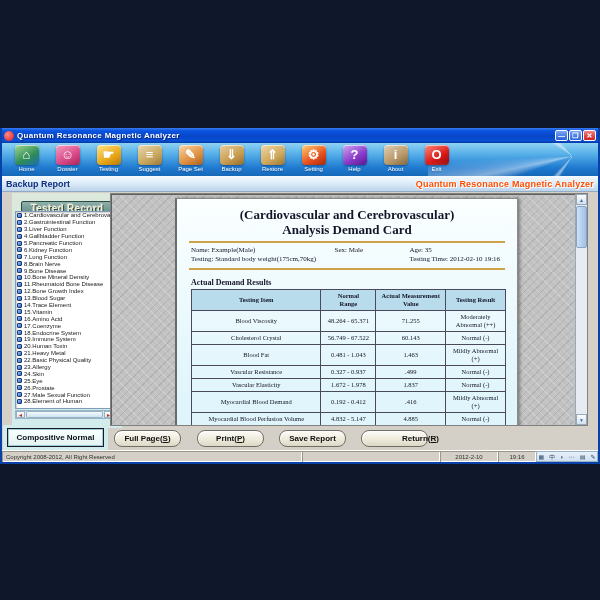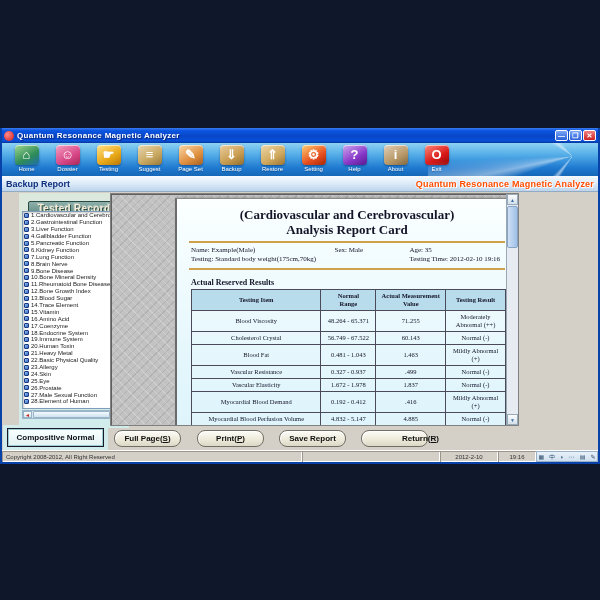--- a/index.html
+++ b/index.html
@@ -55,21 +55,21 @@
     border-bottom:1px solid #93aac4; display:flex; align-items:center; justify-content:space-between;
     padding:0 4px; }
   #header-strip .left { color:#10307f; font-weight:bold; font-size:9px; }
   #header-strip .right { color:#ff4d00; font-weight:bold; font-size:9px;
     text-shadow:0 0 2px #fff,0 0 2px #fff,1px 1px 0 #fff; letter-spacing:.2px; }
 
   
   #main { position:absolute; left:0; top:65px; width:100%; height:235px; background:#d4d0c8; }
 
   
-  #sidebar { position:absolute; left:17px; top:0; width:110px; height:235px;
+  #sidebar { position:absolute; left:10px; top:0; width:110px; height:235px;
     background:linear-gradient(180deg,#dce8dc 0%,#d2ecec 100%); padding:8px; }
   #sidebar-title { height:15px; margin:0 1px 1px 1px;
     background:linear-gradient(180deg,#8fb0aa 0%,#5f8a84 100%);
     border:1px solid #2a4a46; border-radius:2px;
     color:#f4ecd4; font-weight:bold; font-size:10px; line-height:13px; text-align:center;
     text-shadow:1px 1px 0 #2a4a46, -1px -1px 0 rgba(255,255,255,.35); letter-spacing:.3px; }
   #record-list { position:absolute; left:3px; top:18px; width:99px; height:198px;
     background:#fff; border:1px solid #7f9db9; box-shadow:inset 1px 1px 2px #c8c8c8; overflow:hidden; }
   .rec-item { display:flex; align-items:center; height:6.9px; padding-left:1px;
     font-size:6px; color:#202020; white-space:nowrap; cursor:pointer; }
@@ -77,21 +77,21 @@
     background:linear-gradient(135deg,#9fc4f4,#2a64c0); border:1px solid #1a3a80; }
   
   #record-hscroll { position:absolute; left:3px; top:217px; width:99px; height:9px;
     background:#d6e6f2; border:1px solid #9ab4c8; display:flex; align-items:center; }
   .hs-arrow { width:9px; height:7px; font-size:5px; line-height:7px; text-align:center;
     color:#c03018; background:linear-gradient(180deg,#fdfdfd,#d8e4ee); border:1px solid #98b2c6; }
   .hs-thumb { flex:1; height:7px; margin:0 1px; background:linear-gradient(180deg,#f4fafe,#cfe2f0);
     border:1px solid #98b2c6; border-radius:1px; }
 
   
-  #viewport { position:absolute; left:108px; top:0; width:409px; height:233px;
+  #viewport { position:absolute; left:108px; top:0; width:478px; height:233px;
     border:1px solid #808080; box-shadow:inset 1px 1px 0 #606060;
     background-color:#c2c2c2;
     background-image:
       repeating-linear-gradient(45deg, rgba(255,255,255,.20) 0 1px, rgba(0,0,0,0) 1px 6px),
       repeating-linear-gradient(-45deg, rgba(96,96,96,.18) 0 1px, rgba(0,0,0,0) 1px 6px);
     overflow:hidden; }
   #page { position:absolute; left:64px; top:4px; width:343px; height:400px;
     background:linear-gradient(180deg,#fbffff 0%,#e2f6fc 45%,#d2eef8 100%);
     border-left:2px solid #6a6a6a; border-top:1px solid #8a8a8a; border-right:1px solid #8a8a8a;
     box-shadow:2px 0 3px rgba(0,0,0,.35); font-family:"Liberation Serif",serif; color:#141428; }
@@ -337,36 +337,36 @@
         <div id="record-hscroll">
           <div class="hs-arrow">◄</div>
           <div class="hs-thumb"></div>
           <div class="hs-arrow">►</div>
         </div>
       </div>
 
       <div id="viewport">
         <div id="page">
           <div class="rpt-title first">(Cardiovascular and Cerebrovascular)</div>
-          <div class="rpt-title">Analysis Report Card</div>
+          <div class="rpt-title">Analysis Demand Card</div>
           <div class="gold-rule"></div>
           <div id="patient">
             <div class="prow">
               <div class="c1">Name: Example(Male)</div>
               <div class="c2">Sex: Male</div>
               <div class="c3">Age: 35</div>
             </div>
             <div class="prow">
               <div class="c1">Testing: Standard body weight(175cm,70kg)</div>
               <div class="c2"></div>
               <div class="c3">Testing Time: 2012-02-10 19:16</div>
             </div>
           </div>
           <div class="gold-rule"></div>
-          <div id="section-title">Actual Reserved Results</div>
+          <div id="section-title">Actual Demand Results</div>
           <table id="results-table">
             <colgroup>
                 <col class="c-item">
                 <col class="c-range">
                 <col class="c-val">
                 <col class="c-res">
               </colgroup>
             <thead>
                 <tr>
                   <th>Testing Item</th>

